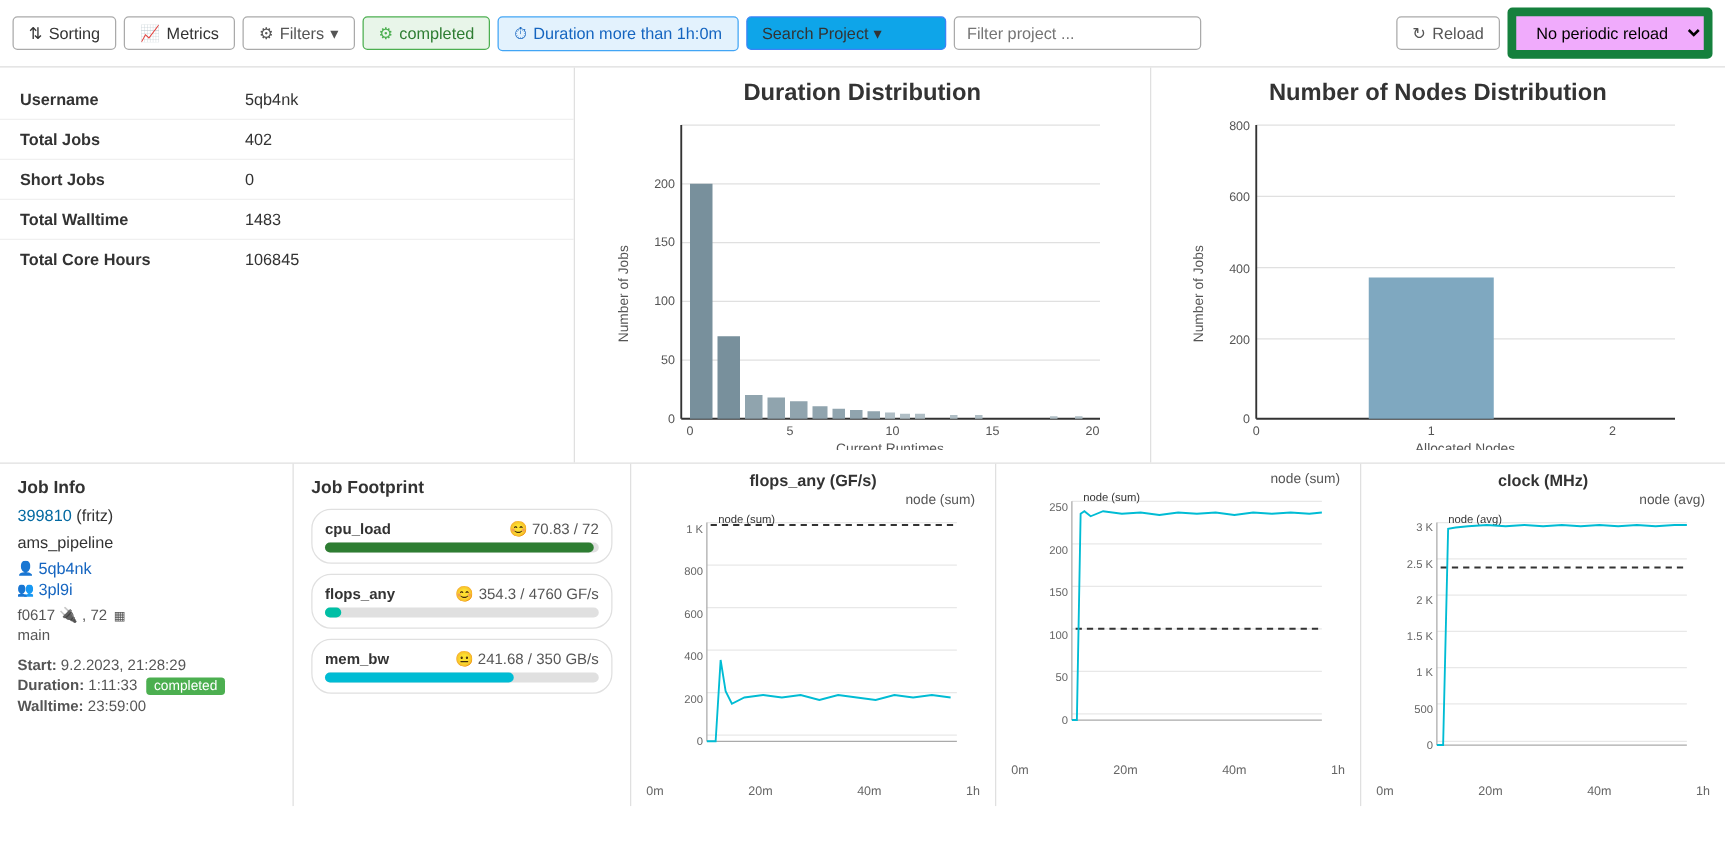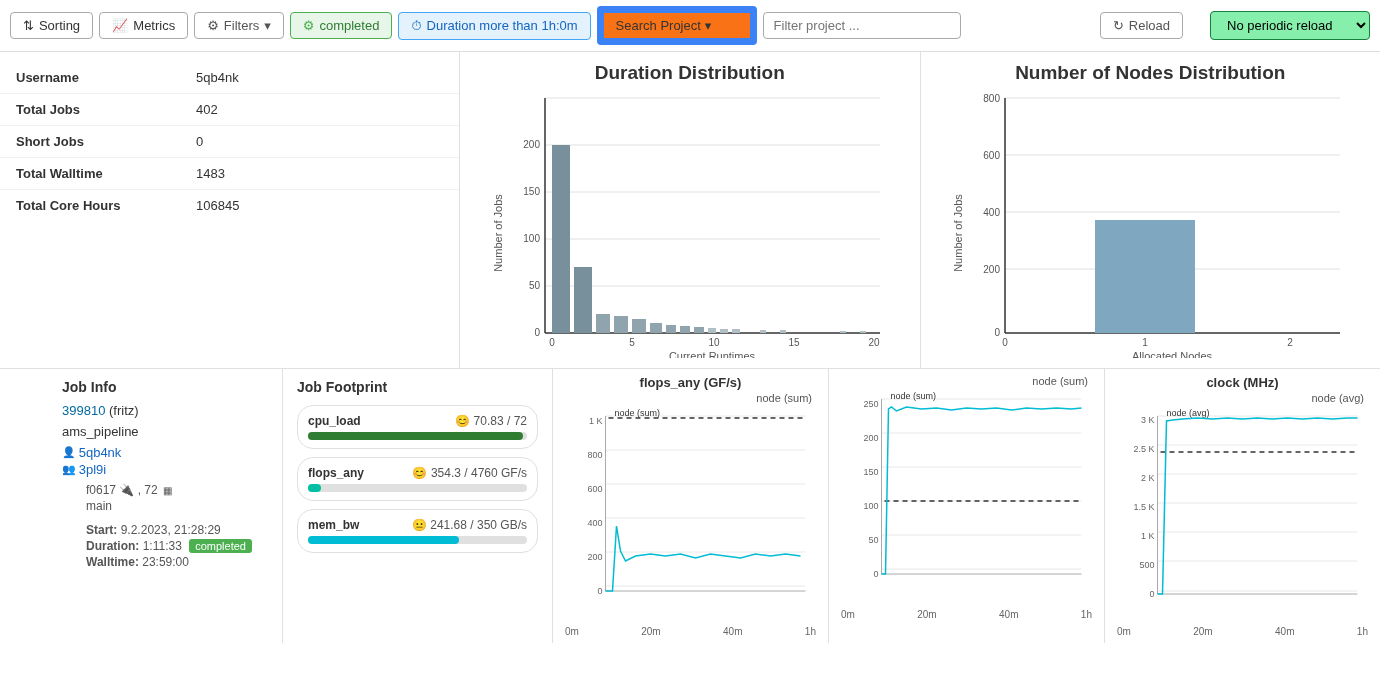--- a/index.html
+++ b/index.html
@@ -15,30 +15,30 @@
       display: flex; align-items: center; gap: 5px;
       padding: 5px 12px; border: 1px solid #aaa; border-radius: 4px;
       background: #fff; cursor: pointer; font-size: 13px; color: #333;
     }
     .toolbar-btn.filter-btn { color: #555; }
     .toolbar-btn.completed-btn { background: #e8f5e9; border-color: #4caf50; color: #2e7d32; }
     .toolbar-btn.duration-btn { background: #e3f2fd; border-color: #42a5f5; color: #1565c0; }
     .toolbar-btn.reload-btn { color: #555; }
     .search-project {
       display: flex; align-items: center; gap: 4px;
-      padding: 5px 12px; border: 7px solid #3b82f6; border-radius: 4px;
-      background: #f97316; cursor: pointer; font-size: 13px; min-width: 160px;
+      padding: 5px 12px; border: 1px solid #3b82f6; border-radius: 4px;
+      background: #0ea5e9; cursor: pointer; font-size: 13px; min-width: 160px;
     }
     .filter-project-input {
       padding: 5px 10px; border: 1px solid #aaa; border-radius: 4px;
       font-size: 13px; min-width: 150px; color: #999;
     }
     .no-reload-select {
-      padding: 5px 12px; border: 1px solid #15803d; border-radius: 4px;
-      font-size: 13px; background: #86efac; cursor: pointer; min-width: 160px; margin-left: 21px;
+      padding: 5px 12px; border: 7px solid #15803d; border-radius: 4px;
+      font-size: 13px; background: #f0abfc; cursor: pointer; min-width: 160px;
     }
     .spacer { flex: 1; }
 
     
     .main-content {
       display: flex; flex-direction: column;
     }
 
     
     .top-row {
@@ -63,34 +63,34 @@
       display: flex; flex-direction: column; align-items: center;
     }
     .chart-container:last-child { border-right: none; }
     .chart-title {
       font-weight: bold; font-size: 19px; text-align: center; margin-bottom: 4px;
     }
     .chart-svg { width: 100%; }
 
     
     .bottom-row {
-      display: flex; flex: 1; padding-left: 48px;
+      display: flex; flex: 1;
     }
 
     
     .job-info-panel {
       width: 235px; flex-shrink: 0; padding: 10px 14px;
       border-right: 1px solid #e0e0e0;
     }
     .job-info-title { font-weight: bold; margin-bottom: 8px; font-size: 14px; }
     .job-id-link { color: #0369a1; text-decoration: none; font-weight: normal; }
     .job-name { margin-bottom: 6px; }
     .user-link { color: #1565c0; text-decoration: none; display: flex; align-items: center; gap: 3px; }
     .users-row { display: flex; flex-direction: column; margin-bottom: 6px; gap: 2px; }
-    .job-detail-row { margin-bottom: 2px; color: #555; font-size: 12px; margin-left: 24px; }
+    .job-detail-row { margin-bottom: 2px; color: #555; font-size: 12px; }
     .completed-badge {
       display: inline-block; background: #4caf50; color: #fff;
       border-radius: 3px; padding: 1px 6px; font-size: 11px; margin-left: 4px;
     }
 
     
     .footprint-panel {
       width: 270px; flex-shrink: 0; padding: 10px 14px;
       border-right: 1px solid #e0e0e0;
     }

